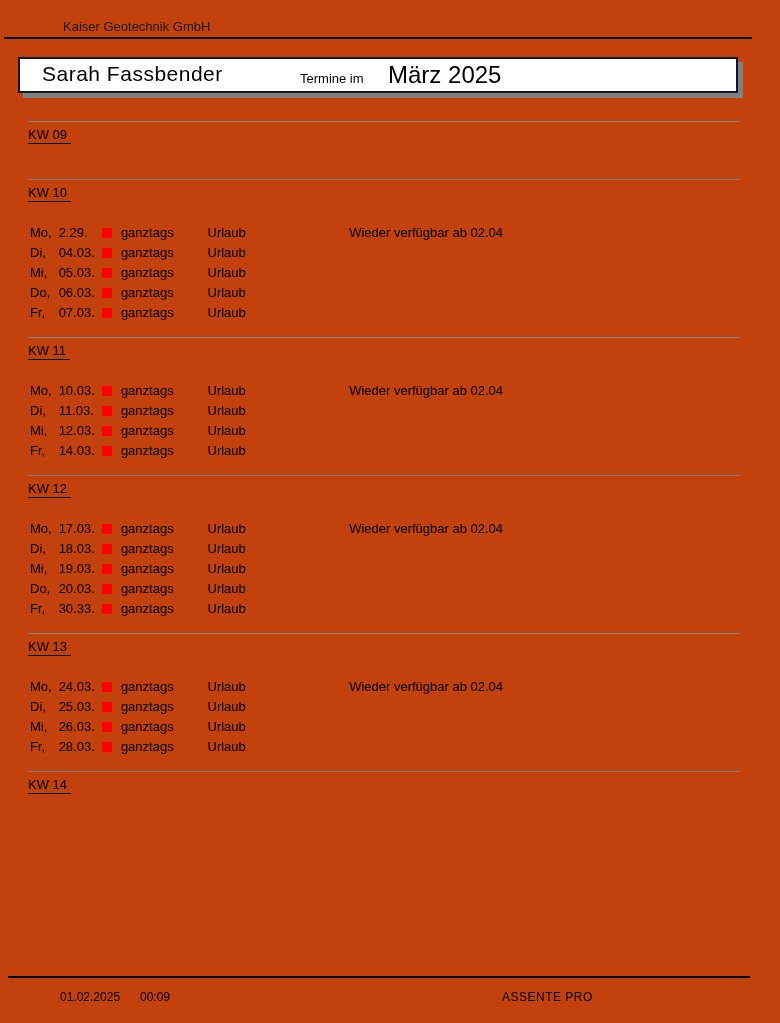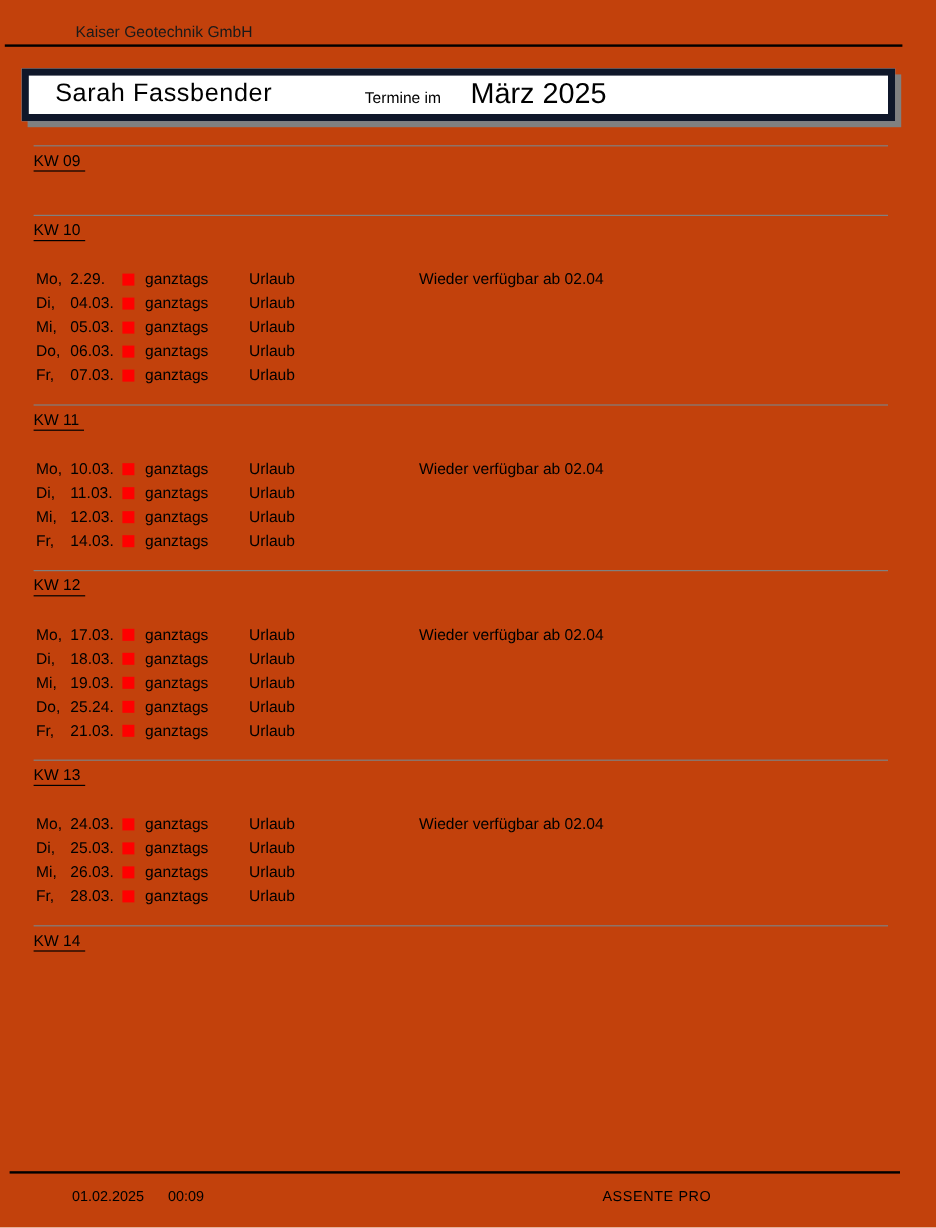--- a/index.html
+++ b/index.html
@@ -14,21 +14,21 @@
   
   .company{
     position:absolute;left:63px;top:19px;
     font-size:13px;line-height:15px;color:#1a1a1a;
   }
   .header-rule{
     position:absolute;left:4px;top:37px;width:748px;height:2px;background:#000;
   }
   .title-box{
     position:absolute;left:18px;top:57px;width:716px;height:32px;
-    background:#fff;border:6px solid #0f172a;
+    background:#fff;border:2px solid #0f172a;
     box-shadow:5px 5px 0 #808080;
     white-space:nowrap;
   }
   .person{
     position:absolute;left:22px;top:3px;
     font-size:21px;letter-spacing:.5px;
   }
   .title-right{position:absolute;left:280px;top:0;height:32px;line-height:32px;}
   .t-prefix{font-size:13px;}
   .t-month{font-size:24px;margin-left:20px;}
@@ -206,30 +206,30 @@
     <span class="day">Mi,</span>
     <span class="date">19.03.</span>
     <span class="marker" style="background: rgb(255, 0, 0);"></span>
     <span class="time">ganztags</span>
     <span class="subject">Urlaub</span>
     <span class="note"></span>
   </div>
 
   <div class="row">
     <span class="day">Do,</span>
-    <span class="date">25.24.</span>
-    <span class="marker" style="background: rgb(255, 0, 0);"></span>
-    <span class="time">ganztags</span>
-    <span class="subject">Urlaub</span>
-    <span class="note"></span>
-  </div>
-
-  <div class="row">
-    <span class="day">Fr,</span>
-    <span class="date">21.03.</span>
+    <span class="date">20.03.</span>
+    <span class="marker" style="background: rgb(255, 0, 0);"></span>
+    <span class="time">ganztags</span>
+    <span class="subject">Urlaub</span>
+    <span class="note"></span>
+  </div>
+
+  <div class="row">
+    <span class="day">Fr,</span>
+    <span class="date">30.33.</span>
     <span class="marker" style="background: rgb(255, 0, 0);"></span>
     <span class="time">ganztags</span>
     <span class="subject">Urlaub</span>
     <span class="note"></span>
   </div>
 </div>
   </section>
 
   <section class="kw">
     <div class="kw-head">

